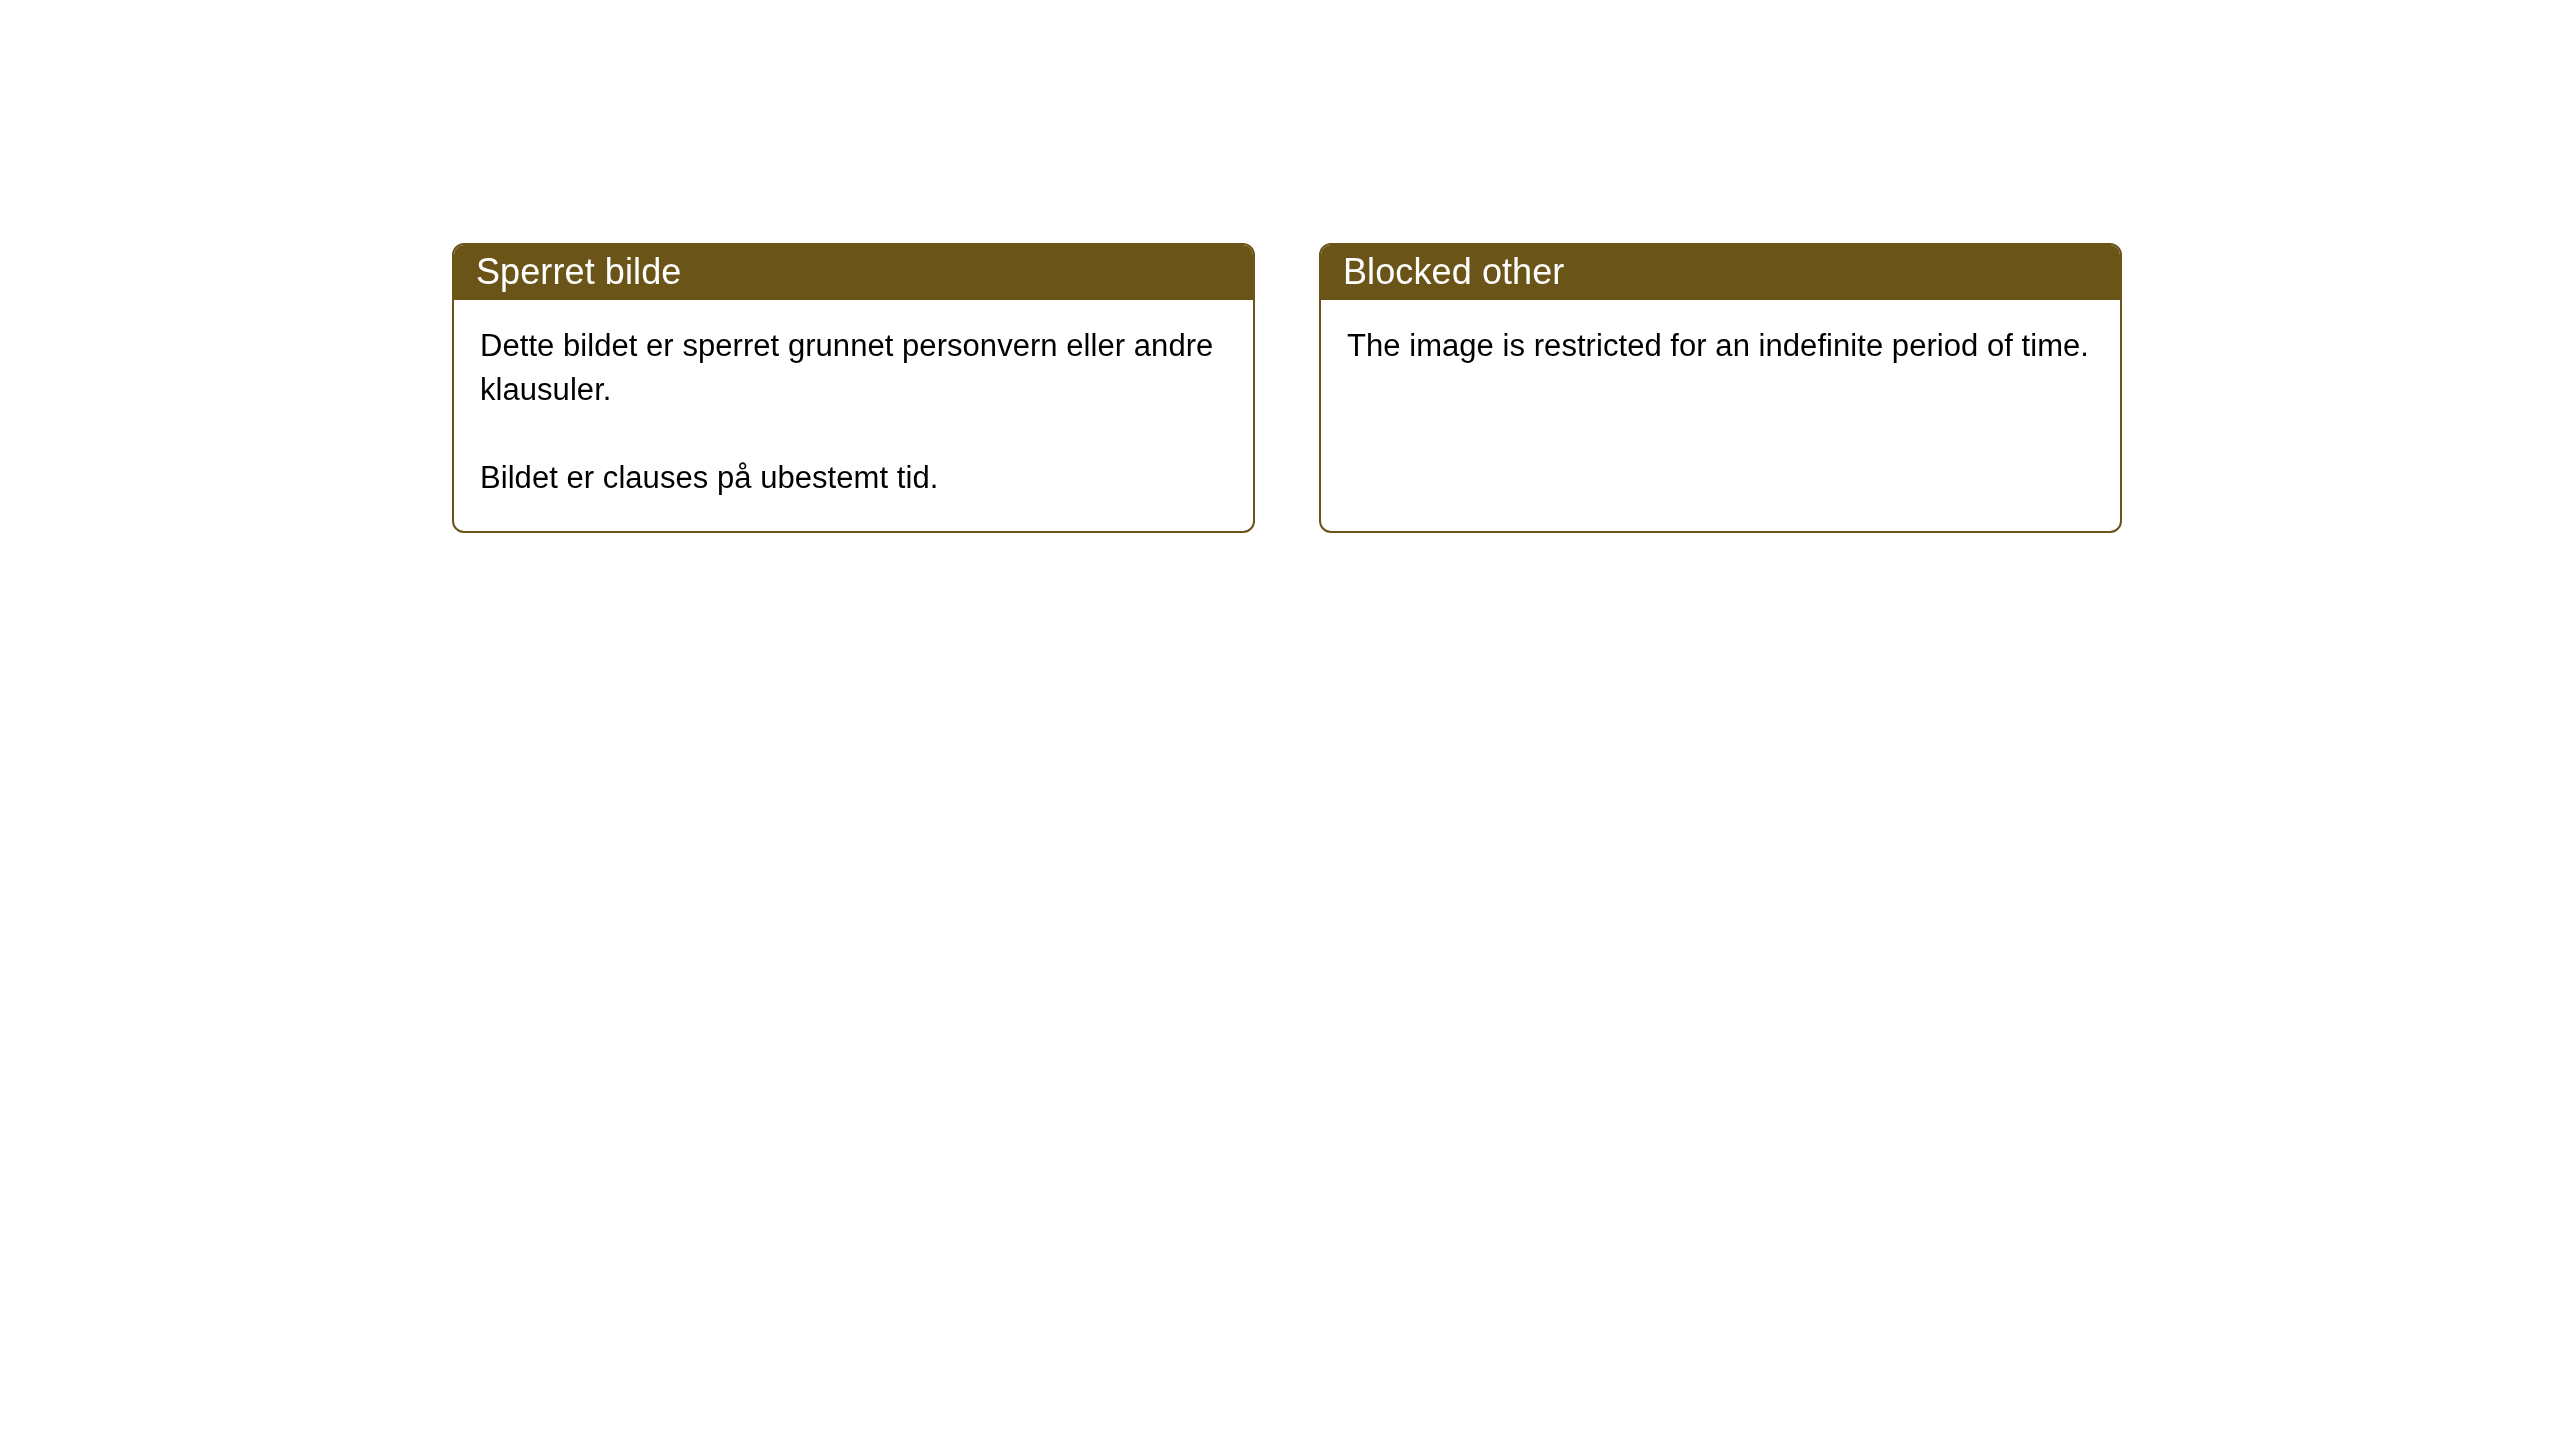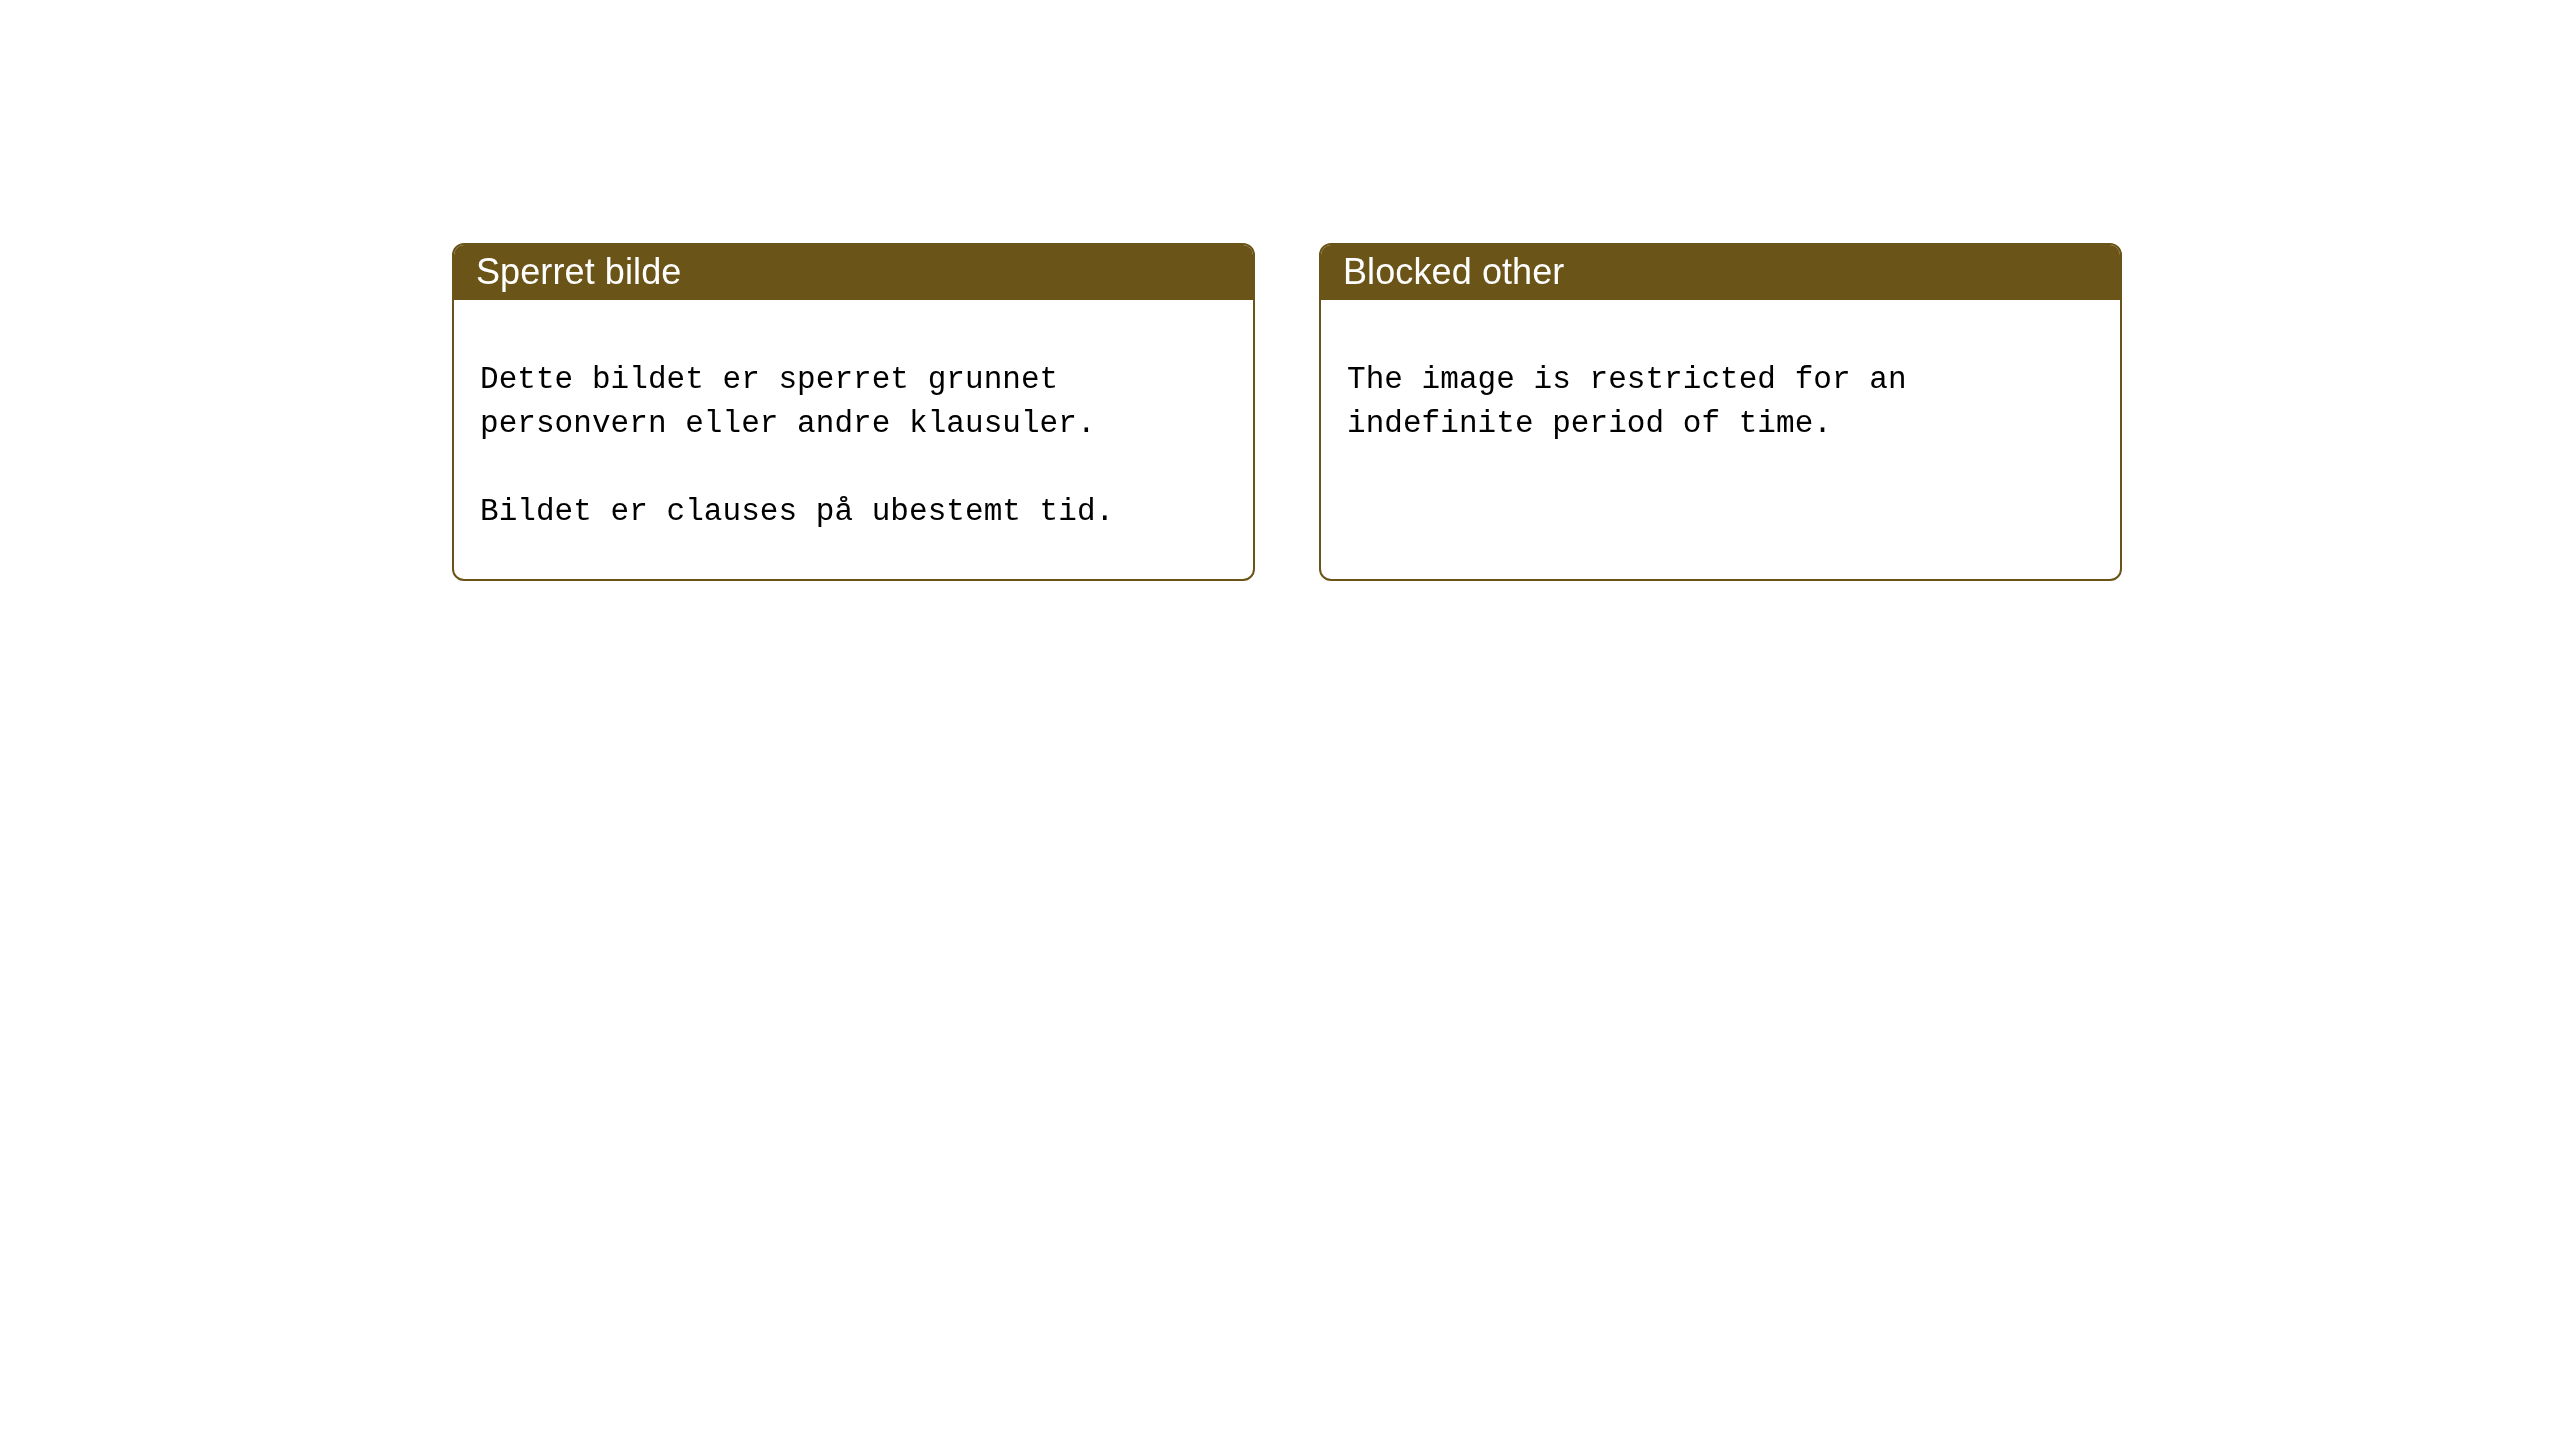--- a/index.html
+++ b/index.html
@@ -21,28 +21,27 @@
     top: 243px;
     display: flex;
     flex-direction: row;
     align-items: flex-start;
     gap: 64px;
   }
 
   .notice-panel {
     box-sizing: border-box;
     width: 803px;
-    height: 338px;
+    height: 290px;
     background: #ffffff;
     border: 2px solid var(--frame, #6b5418);
     border-radius: 12px;
     overflow: hidden;
     display: flex;
     flex-direction: column;
-    gap: 34px;
   }
 
   .panel-header {
     box-sizing: border-box;
     height: 57px;
     flex: 0 0 57px;
     background: var(--frame, #6b5418);
     display: flex;
     align-items: center;
     padding: 0 0 0 24px;
@@ -58,21 +57,20 @@
     font-weight: 400;
     letter-spacing: 0.1px;
     white-space: nowrap;
   }
 
   .panel-body {
     flex: 1 1 auto;
     padding: 24px 22px 5px 26px;
     display: flex;
     flex-direction: column;
-    font-family: Liberation Mono, monospace;
   }
 
   .panel-paragraph {
     color: #000000;
     font-size: 31px;
     line-height: 44px;
     font-weight: 400;
     letter-spacing: 0.05px;
     margin: 0;
   }

